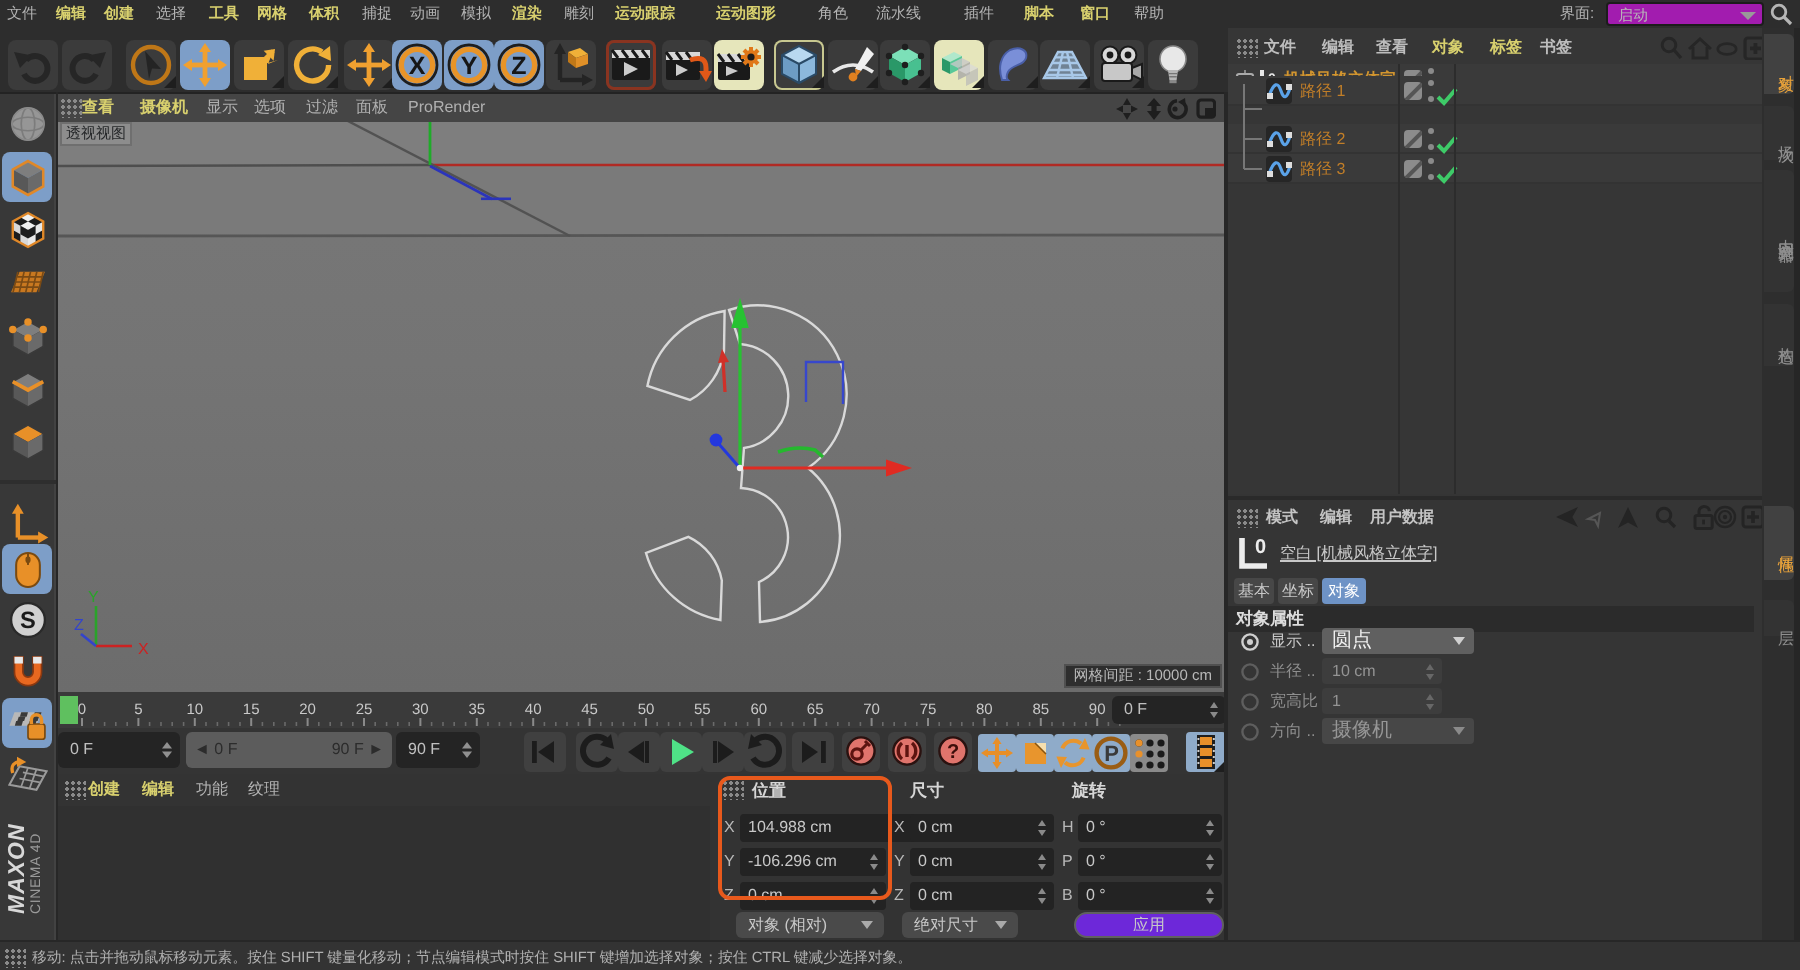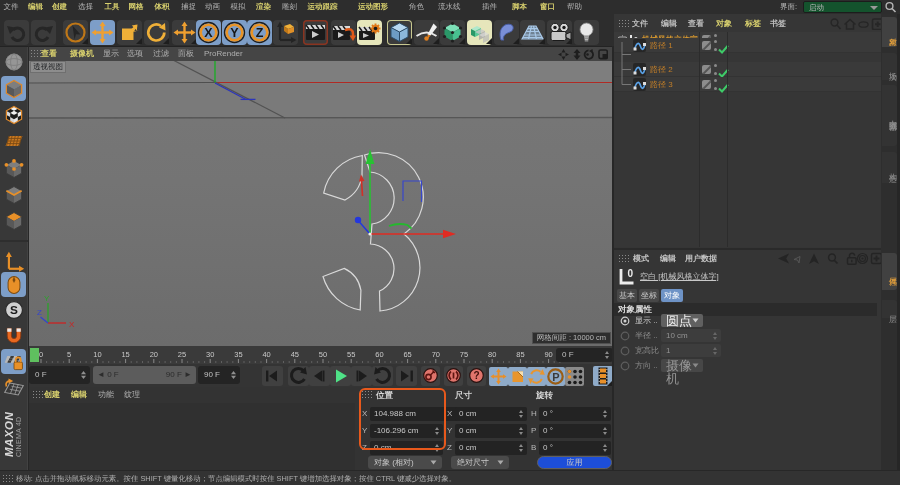--- a/index.html
+++ b/index.html
@@ -76,22 +76,22 @@
 .vdots::before { content:""; position:absolute; left:0; top:0; width:3.2px; height:3.2px;
   border-radius:2px; background:#8a8a8a; }
 .vdots::after { content:""; position:absolute; left:0; bottom:0; width:3.2px; height:3.2px;
   border-radius:2px; background:#8a8a8a; }
 .vchk { position:absolute; left:104px; top:2px; }
 
 .atab { position:absolute; top:39px; height:13px; background:#474747; border-radius:2px;
   color:#c8c8c8; font-size:8px; line-height:13px; text-align:center; }
 .arow { position:absolute; left:0; width:268px; height:14px; }
 .alab { position:absolute; left:21px; font-size:8px; line-height:14px; color:#8e8e8e; }
-.adrop { position:absolute; left:47px; width:42px; height:13px; border-radius:2px;
-  font-size:13px; line-height:13px; padding-left:5px; }
+.adrop { position:absolute; left:47px; width:76px; height:13px; border-radius:2px;
+  font-size:10px; line-height:13px; padding-left:5px; }
 .afield { position:absolute; left:47px; width:60px; height:13px; background:#3d3d3d;
   border-radius:2px; color:#949494; font-size:8px; line-height:13px; padding-left:5px; }
 .vtab { position:absolute; left:1px; width:15px; writing-mode:vertical-rl;
   text-align:center; color:#8f8f8f; font-size:8px; background:#333333;
   border-radius:0 3px 3px 0; letter-spacing:1px; }
 .grip { width:11px; height:10px;
   background-image:radial-gradient(circle, #8a8a8a 0.8px, transparent 1px);
   background-size:3px 3px; }
 </style>
 </head>
@@ -113,21 +113,21 @@
     <span class="m gry" style="left:282px">雕刻</span>
     <span class="m yel" style="left:307.5px">运动跟踪</span>
     <span class="m yel" style="left:358px">运动图形</span>
     <span class="m gry" style="left:409px">角色</span>
     <span class="m gry" style="left:438px">流水线</span>
     <span class="m gry" style="left:482px">插件</span>
     <span class="m yel" style="left:512px">脚本</span>
     <span class="m yel" style="left:540px">窗口</span>
     <span class="m gry" style="left:567px">帮助</span>
     <span class="m gry" style="left:780px">界面:</span>
-    <span class="m" style="left:803px;top:1px;width:79px;height:12px;background:#14532d;border:1px solid #1c1c1c;border-radius:2px;color:#b8b8b8;line-height:11px;padding-left:5px;">启动<svg width="8" height="6" style="position:absolute;right:3px;top:3px" viewBox="0 0 8 6">
+    <span class="m" style="left:803px;top:1px;width:79px;height:12px;background:#a21caf;border:1px solid #1c1c1c;border-radius:2px;color:#b8b8b8;line-height:11px;padding-left:5px;">启动<svg width="8" height="6" style="position:absolute;right:3px;top:3px" viewBox="0 0 8 6">
           <path d="M0 1 L8 1 L4 5 Z" fill="#999"></path>
         </svg></span>
     <svg style="position:absolute;left:884px;top:1px" width="13" height="12" viewBox="0 0 13 12">
         <circle cx="5.5" cy="5" r="3.4" fill="none" stroke="#b5b5b5" stroke-width="1.4"></circle>
         <line x1="8" y1="7.5" x2="11.5" y2="11" stroke="#b5b5b5" stroke-width="1.6"></line>
       </svg>
   </div>
 
   <div id="toolbar" class="abs">
     <div class="tbtn" style="left:4px"><svg width="25" height="25" viewBox="0 0 25 25">
@@ -729,21 +729,21 @@
       <div class="cfield" style="left:100px;width:72px">0 cm<span class="stp"></span></div>
       <span class="clab" style="left:176px">B</span>
       <div class="cfield" style="left:184px;width:72px">0 °<span class="stp"></span></div>
     </div>
     <div class="cdrop" style="left:13px;top:69px;width:74px;">对象 (相对)<svg width="7" height="5" style="position:absolute;right:5px;top:4px" viewBox="0 0 7 5">
           <path d="M0.5 0.5 L6.5 0.5 L3.5 4.5 Z" fill="#aaa"></path>
         </svg></div>
     <div class="cdrop" style="left:96px;top:69px;width:58px;">绝对尺寸<svg width="7" height="5" style="position:absolute;right:5px;top:4px" viewBox="0 0 7 5">
           <path d="M0.5 0.5 L6.5 0.5 L3.5 4.5 Z" fill="#aaa"></path>
         </svg></div>
-    <div class="cdrop" style="left:182px;top:69px;width:75px;border-radius:7px;text-align:center;padding-left:0;background:#1d4ed8;border:1px solid #606060;line-height:11px;">应用</div>
+    <div class="cdrop" style="left:182px;top:69px;width:75px;border-radius:7px;text-align:center;padding-left:0;background:#6d28d9;border:1px solid #606060;line-height:11px;">应用</div>
 
     <div style="position:absolute;left:4px;top:1px;width:87px;height:62px;border:2.5px solid #e8591c;border-radius:6px;"></div>
   </div>
 
   <div id="rpanel" class="abs">
 
     <div style="position:absolute;left:0;top:0;width:267px;height:233px;background:#363636;">
       <div style="position:absolute;left:0;top:2px;width:280px;height:16px;font-size:8px;line-height:16px;color:#bdbdbd;">
         <div class="grip" style="position:absolute;left:4px;top:3px"></div>
         <span style="position:absolute;left:18px;font-weight:bold">文件</span>

